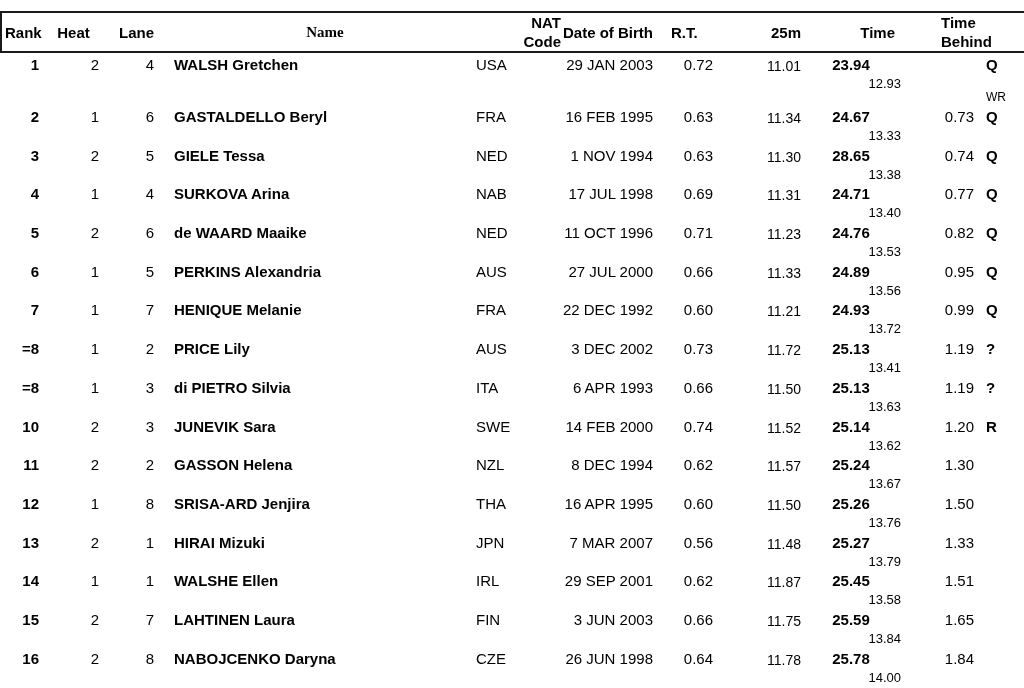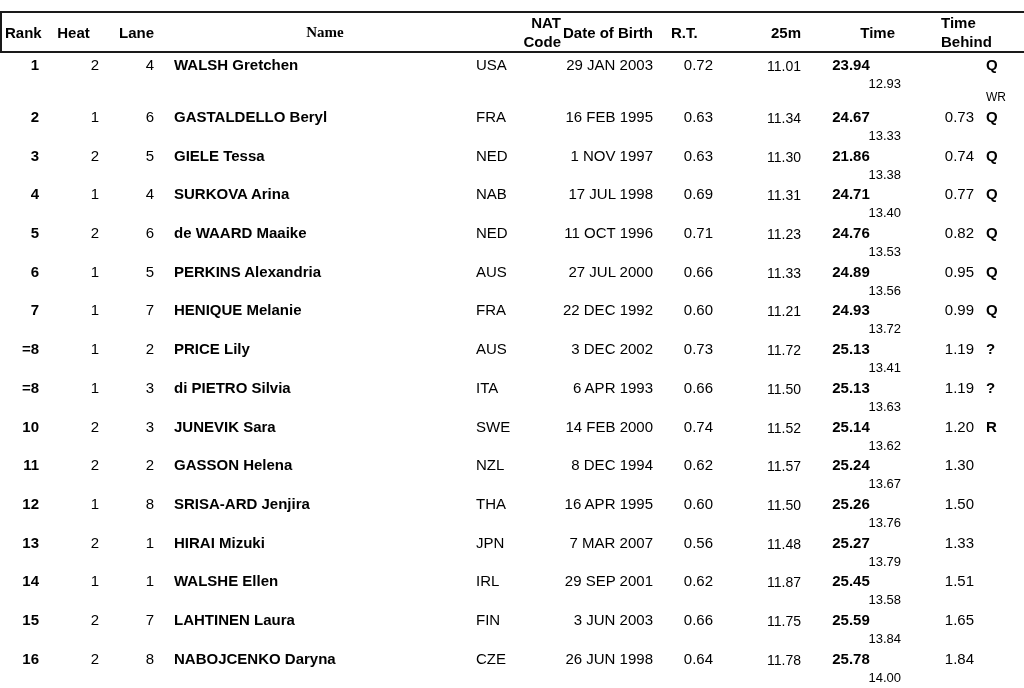--- a/index.html
+++ b/index.html
@@ -146,25 +146,25 @@
       <div class="q-main">Q</div>
       <div class="q-sub"></div>
     </td>
   </tr>
         <tr class="data-row">
     <td class="c-rank">3</td>
     <td class="c-heat">2</td>
     <td class="c-lane">5</td>
     <td class="c-name">GIELE Tessa</td>
     <td class="c-nat">NED</td>
-    <td class="c-dob">1 NOV 1997</td>
+    <td class="c-dob">1 NOV 1994</td>
     <td class="c-rt">0.63</td>
     <td class="c-25">11.30</td>
     <td class="c-time">
-      <div class="t-main">21.86</div>
+      <div class="t-main">28.65</div>
       <div class="t-sub">13.38</div>
     </td>
     <td class="c-beh">0.74</td>
     <td class="c-qual">
       <div class="q-main">Q</div>
       <div class="q-sub"></div>
     </td>
   </tr>
         <tr class="data-row">
     <td class="c-rank">4</td>

